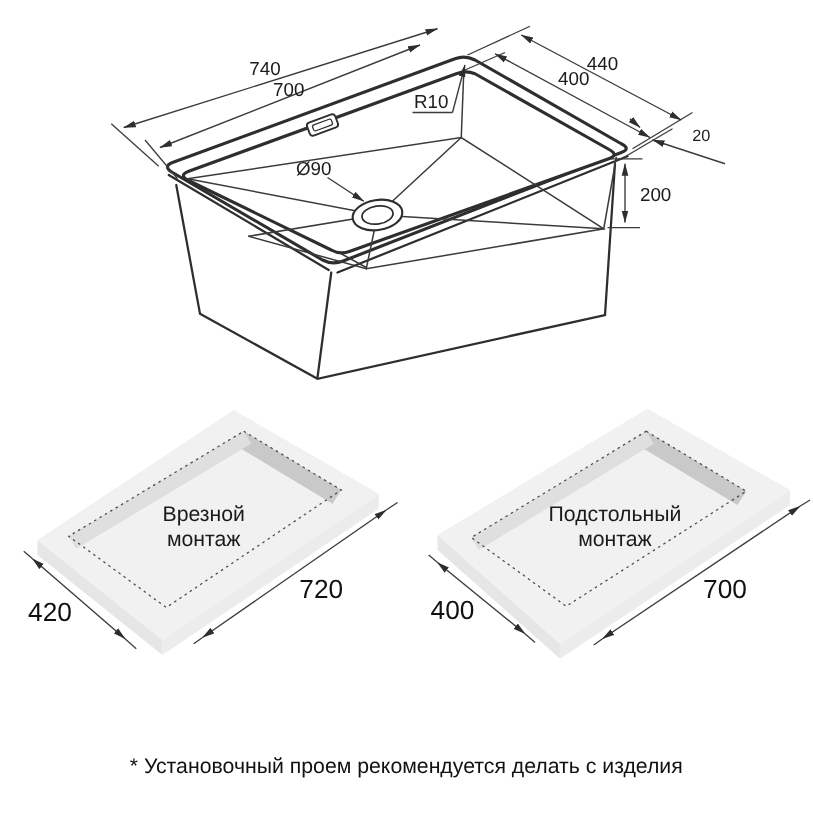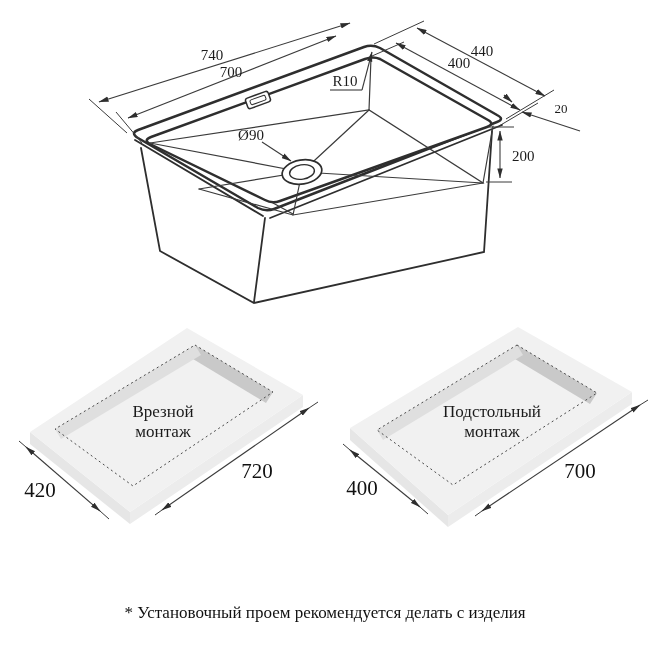--- a/index.html
+++ b/index.html
@@ -1,18 +1,18 @@
 <!DOCTYPE html>
 <html><head>
 <meta charset="utf-8">
 <style>
   html,body{margin:0;padding:0;background:#ffffff;}
   .page{
     width:650px;height:650px;background:#ffffff;overflow:hidden;
-    font-family:Liberation Serif, serif;position:relative;
+    font-family:Liberation Sans, sans-serif;position:relative;
   }
   svg{display:block;}
   .thick{stroke:#2e2e2e;stroke-width:2.5;fill:none;stroke-linejoin:round;stroke-linecap:round;}
   .mid{stroke:#2e2e2e;stroke-width:1.8;fill:none;stroke-linecap:round;}
   .thin{stroke:#3b3b3b;stroke-width:1.2;fill:none;stroke-linecap:round;}
   .dimline{stroke:#3b3b3b;stroke-width:1.1;fill:none;}
   .ext{stroke:#3b3b3b;stroke-width:1;fill:none;}
   .dash{stroke:#4a4a4a;stroke-width:1;fill:none;stroke-dasharray:2 3;}
   .whitefill{fill:#ffffff;}
   .dimtext{font-size:15px;fill:#1c1c1c;}

